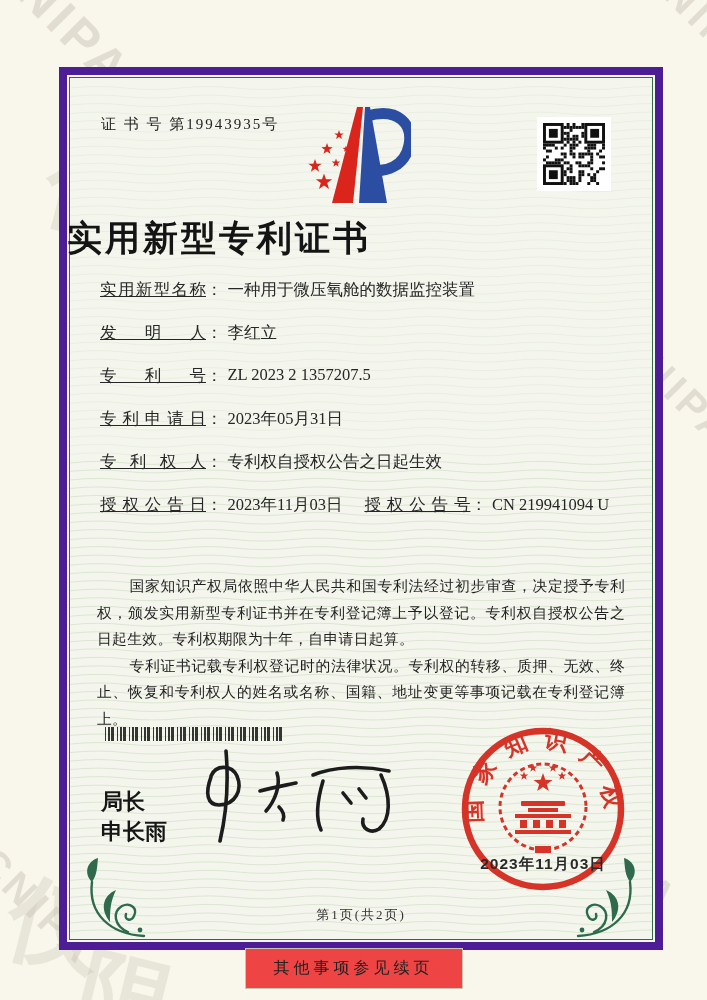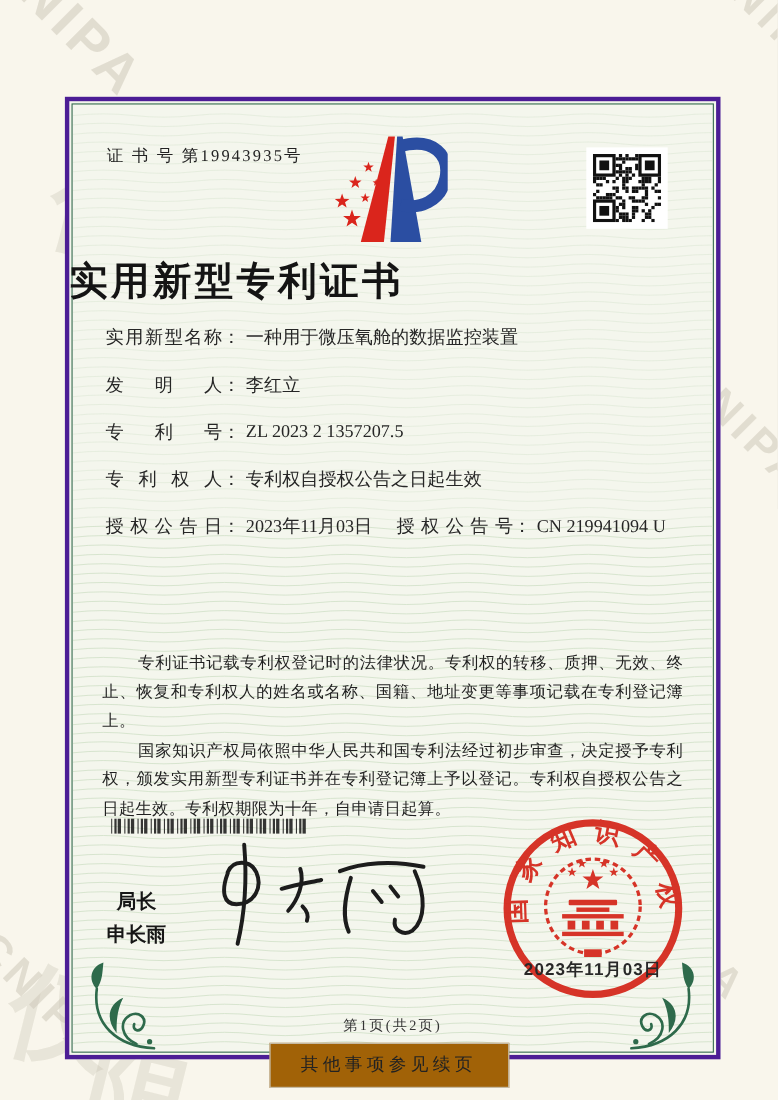--- a/index.html
+++ b/index.html
@@ -4,51 +4,51 @@
 <style>
   html,body{margin:0;padding:0;background:#efece0;}
   #page{position:relative;width:707px;height:1000px;background:#f9f6ec;overflow:hidden;
         font-family:"Liberation Serif","DejaVu Serif",serif;}
   
   .wm-char{position:absolute;font-size:96px;font-weight:700;color:rgba(186,181,163,.26);
            transform:rotate(14deg);pointer-events:none;}
   .wm-brand{position:absolute;font-family:"Liberation Sans","DejaVu Sans",sans-serif;font-weight:700;
             color:rgba(206,201,185,.55);transform:rotate(45deg);letter-spacing:5px;pointer-events:none;}
   
-  .frame{position:absolute;left:59px;top:88px;width:588px;height:867px;
-         border:4px solid #4c1d95;background:#f4f6ed;}
+  .frame{position:absolute;left:59px;top:67px;width:588px;height:867px;
+         border:8px solid #4c1d95;background:#f4f6ed;}
   .frame-inner{position:absolute;inset:2px;border:1px solid #336a4d;}
   .waves{position:absolute;inset:0;width:100%;height:100%;}
   .cert-no{position:absolute;left:34px;top:40px;font-size:15px;letter-spacing:2px;color:#222;}
   .logo{position:absolute;left:232px;top:30px;width:112px;height:100px;}
   .qrbox{position:absolute;left:470px;top:42px;width:74px;height:74px;background:#fff;
          display:flex;align-items:center;justify-content:center;}
   .title{position:absolute;left:0;top:140px;width:100%;text-align:left;font-size:35px;
          font-weight:700;letter-spacing:3px;color:#141414;}
   .fields{position:absolute;left:33px;top:204px;width:528px;}
   .frow{height:43px;font-size:16.5px;color:#262626;white-space:nowrap;}
-  .flabel{display:inline-block;width:106px;text-align:justify;text-align-last:justify;vertical-align:top;}
+  .flabel{display:inline-block;width:106px;text-align:justify;text-align-last:justify;vertical-align:top;text-decoration:underline;}
   .fcolon{display:inline-block;vertical-align:top;}
   .fvalue{margin-left:5px;}
   .pair2{margin-left:22px;}
   .paras{position:absolute;left:30px;top:498px;width:528px;font-size:14.8px;line-height:26.5px;
          color:#1f1f1f;text-align:justify;letter-spacing:.3px;}
   .paras p{margin:0;text-indent:2.2em;}
   .barcode{position:absolute;left:38px;top:652px;width:182px;height:14px;}
   .signature{position:absolute;left:122px;top:668px;width:236px;height:112px;}
   .officer{position:absolute;left:34px;top:712px;font-family:"Liberation Sans","DejaVu Sans",sans-serif;
-           font-size:18px;font-weight:700;color:#161616;line-height:30px;text-align:center;}
+           font-size:22px;font-weight:700;color:#161616;line-height:30px;}
   .seal{position:absolute;left:390px;top:648px;width:172px;height:172px;opacity:.94;}
   .pagenum{position:absolute;left:0;top:831px;width:100%;text-align:center;font-size:13px;
            letter-spacing:2px;color:#333;}
   .flourish{position:absolute;width:80px;height:84px;bottom:2px;}
   .flourish.fl-left{left:3px;}
   .flourish.fl-right{right:3px;transform:scaleX(-1);}
   .note-box{position:absolute;left:50%;transform:translateX(-50%);top:948px;
-            border:1px solid #c9c4b4;background:#a16207;padding:9px 28px;font-size:16px;
+            border:1px solid #c9c4b4;background:#ef4444;padding:9px 28px;font-size:16px;
             letter-spacing:4px;color:#222;white-space:nowrap;}
 </style>
 </head>
 <body>
 
 <div id="page">
 
   <div id="wm-layer">
       <span class="wm-char" style="left: 46px; top: 128px;">仅</span>
       <span class="wm-char" style="left: 118px; top: 236px;">限</span>
@@ -334,30 +334,33 @@
       <div class="frow">
         <span class="flabel">实用新型名称</span><span class="fcolon">：</span><span class="fvalue">一种用于微压氧舱的数据监控装置</span>
       </div>
       <div class="frow">
         <span class="flabel">发明人</span><span class="fcolon">：</span><span class="fvalue">李红立</span>
       </div>
       <div class="frow">
         <span class="flabel">专利号</span><span class="fcolon">：</span><span class="fvalue">ZL 2023 2 1357207.5</span>
       </div>
       <div class="frow">
+        <span class="flabel">专利申请日</span><span class="fcolon">：</span><span class="fvalue">2023年05月31日</span>
+      </div>
+      <div class="frow">
         <span class="flabel">专利权人</span><span class="fcolon">：</span><span class="fvalue">专利权自授权公告之日起生效</span>
       </div>
       <div class="frow">
         <span class="flabel">授权公告日</span><span class="fcolon">：</span><span class="fvalue">2023年11月03日</span><span class="flabel pair2">授权公告号</span><span class="fcolon">：</span><span class="fvalue">CN 219941094 U</span>
       </div>
     </div>
 
     <div class="paras">
+      <p>国家知识产权局依照中华人民共和国专利法经过初步审查，决定授予专利权，颁发实用新型专利证书并在专利登记簿上予以登记。专利权自授权公告之日起生效。专利权期限为十年，自申请日起算。</p>
       <p>专利证书记载专利权登记时的法律状况。专利权的转移、质押、无效、终止、恢复和专利权人的姓名或名称、国籍、地址变更等事项记载在专利登记簿上。</p>
-      <p>国家知识产权局依照中华人民共和国专利法经过初步审查，决定授予专利权，颁发实用新型专利证书并在专利登记簿上予以登记。专利权自授权公告之日起生效。专利权期限为十年，自申请日起算。</p>
     </div>
 
     <svg class="barcode" id="barcode" viewBox="0 0 182 14">
         <rect x="0" y="0" width="1" height="14" fill="#1a1a1a" opacity="0.88"></rect>
         <rect x="3" y="0" width="2" height="14" fill="#1a1a1a" opacity="0.88"></rect>
         <rect x="6" y="0" width="3" height="14" fill="#1a1a1a" opacity="0.88"></rect>
         <rect x="12" y="0" width="1" height="14" fill="#1a1a1a" opacity="0.88"></rect>
         <rect x="15" y="0" width="2" height="14" fill="#1a1a1a" opacity="0.88"></rect>
         <rect x="18" y="0" width="3" height="14" fill="#1a1a1a" opacity="0.88"></rect>
         <rect x="24" y="0" width="1" height="14" fill="#1a1a1a" opacity="0.88"></rect>

